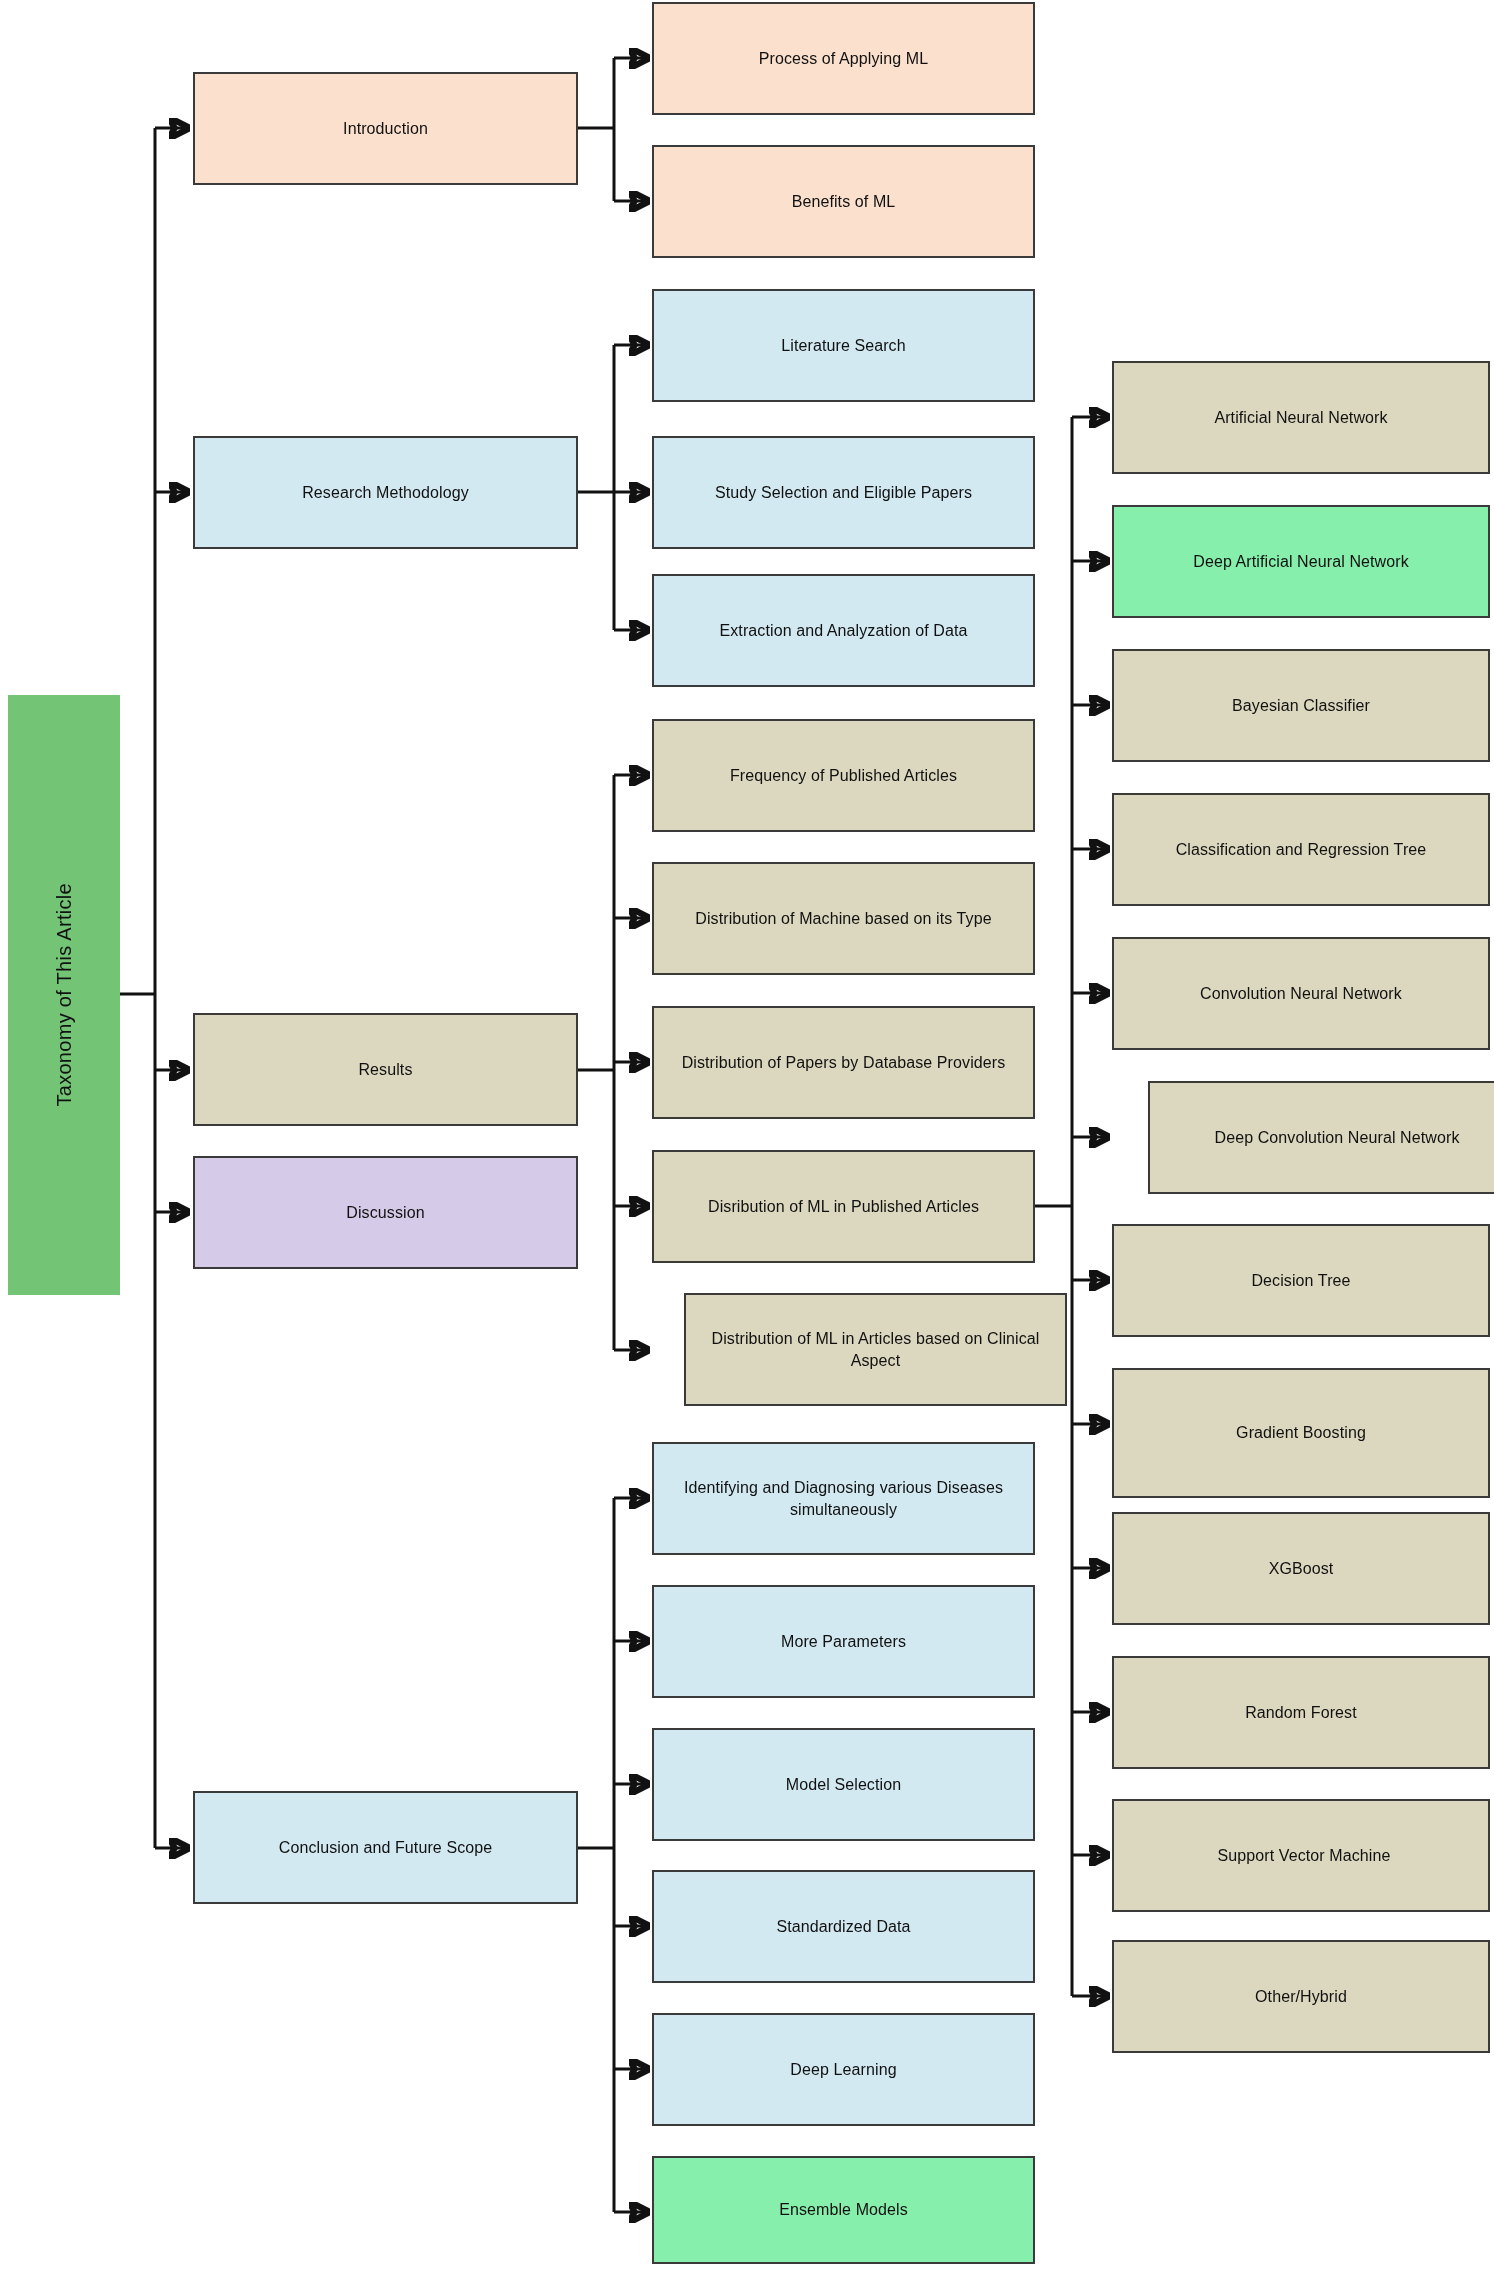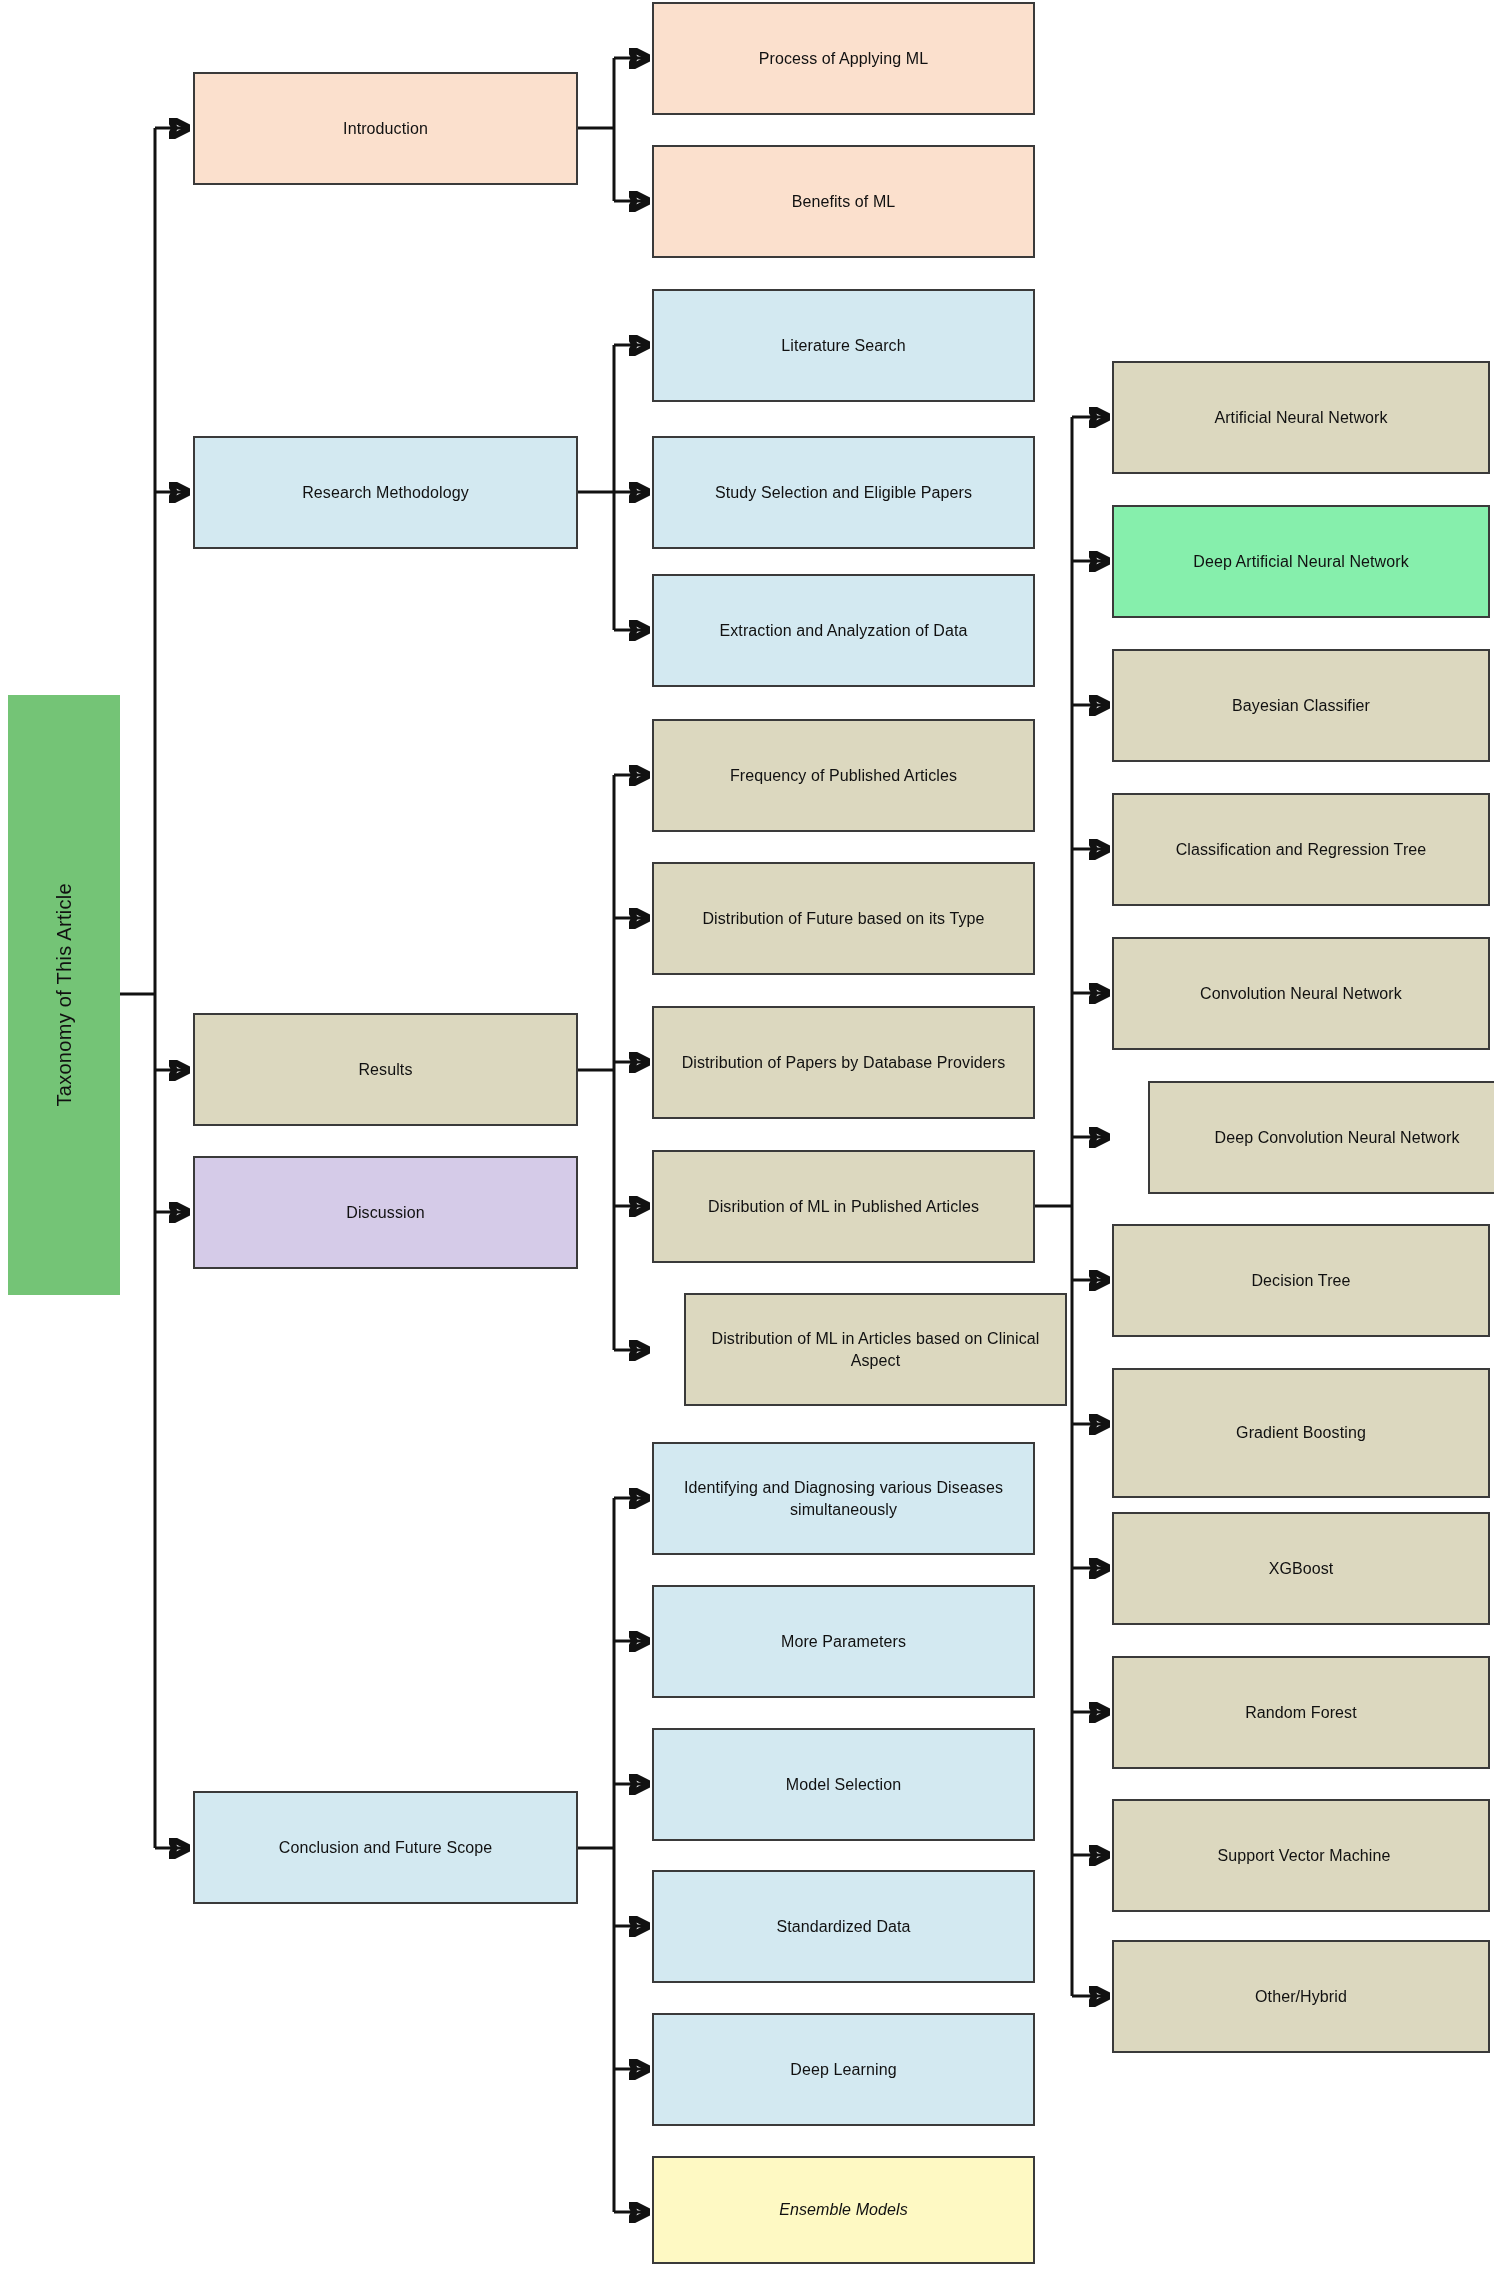--- a/index.html
+++ b/index.html
@@ -136,21 +136,21 @@
     <span class="lbl">Study Selection and Eligible Papers</span>
   </div>
   <div class="node" style="left:652px;top:574px;width:383px;height:113px;background:#d3e9f1;">
     <span class="lbl">Extraction and Analyzation of Data</span>
   </div>
 
   <div class="node" style="left:652px;top:719px;width:383px;height:113px;background:#dcd8bf;">
     <span class="lbl">Frequency of Published Articles</span>
   </div>
   <div class="node" style="left:652px;top:862px;width:383px;height:113px;background:#dcd8bf;">
-    <span class="lbl">Distribution of Future based on its Type</span>
+    <span class="lbl">Distribution of Machine based on its Type</span>
   </div>
   <div class="node" style="left:652px;top:1006px;width:383px;height:113px;background:#dcd8bf;">
     <span class="lbl">Distribution of Papers by Database Providers</span>
   </div>
   <div class="node" style="left:652px;top:1150px;width:383px;height:113px;background:#dcd8bf;">
     <span class="lbl">Disribution of ML in Published Articles</span>
   </div>
   <div class="node" style="left:684px;top:1293px;width:383px;height:113px;background:#dcd8bf;">
     <span class="lbl">Distribution of ML in Articles based on Clinical Aspect</span>
   </div>
@@ -163,21 +163,21 @@
   </div>
   <div class="node" style="left:652px;top:1728px;width:383px;height:113px;background:#d3e9f1;">
     <span class="lbl">Model Selection</span>
   </div>
   <div class="node" style="left:652px;top:1870px;width:383px;height:113px;background:#d3e9f1;">
     <span class="lbl">Standardized Data</span>
   </div>
   <div class="node" style="left:652px;top:2013px;width:383px;height:113px;background:#d3e9f1;">
     <span class="lbl">Deep Learning</span>
   </div>
-  <div class="node" style="left:652px;top:2156px;width:383px;height:108px;background:#fef9c3;font-style:italic;">
+  <div class="node" style="left:652px;top:2156px;width:383px;height:108px;background:#86efac;">
     <span class="lbl">Ensemble Models</span>
   </div>
 
   <div class="node" style="left:1112px;top:361px;width:378px;height:113px;background:#dcd8bf;">
     <span class="lbl">Artificial Neural Network</span>
   </div>
   <div class="node" style="left:1112px;top:505px;width:378px;height:113px;background:#86efac;">
     <span class="lbl">Deep Artificial Neural Network</span>
   </div>
   <div class="node" style="left:1112px;top:649px;width:378px;height:113px;background:#dcd8bf;">

